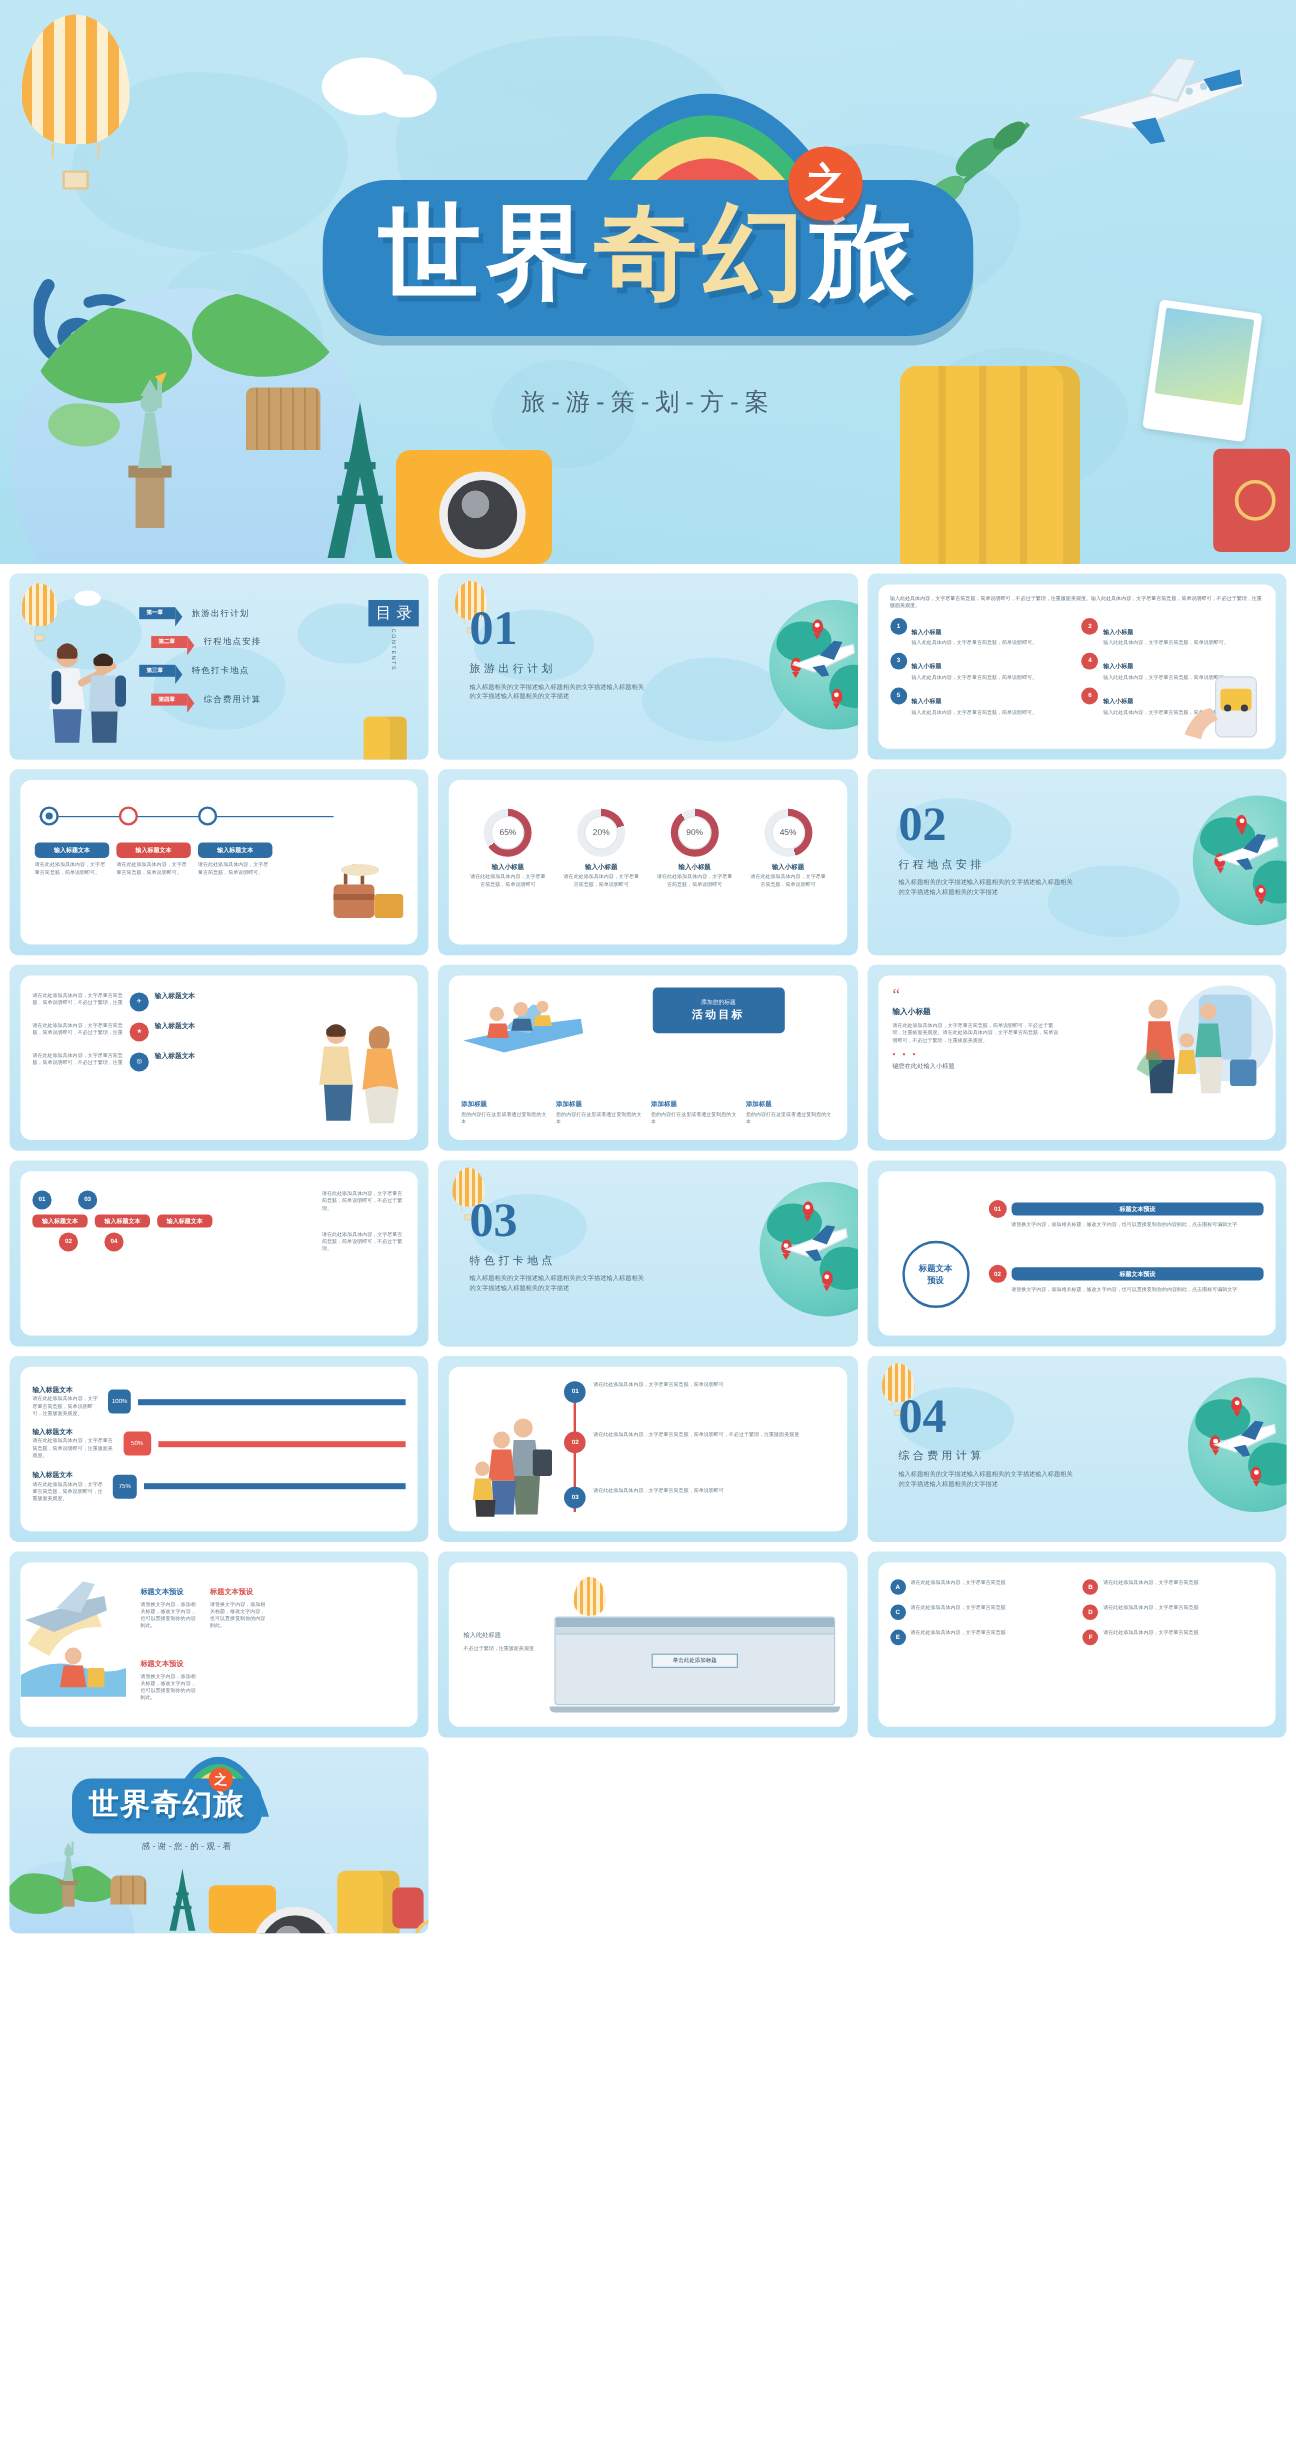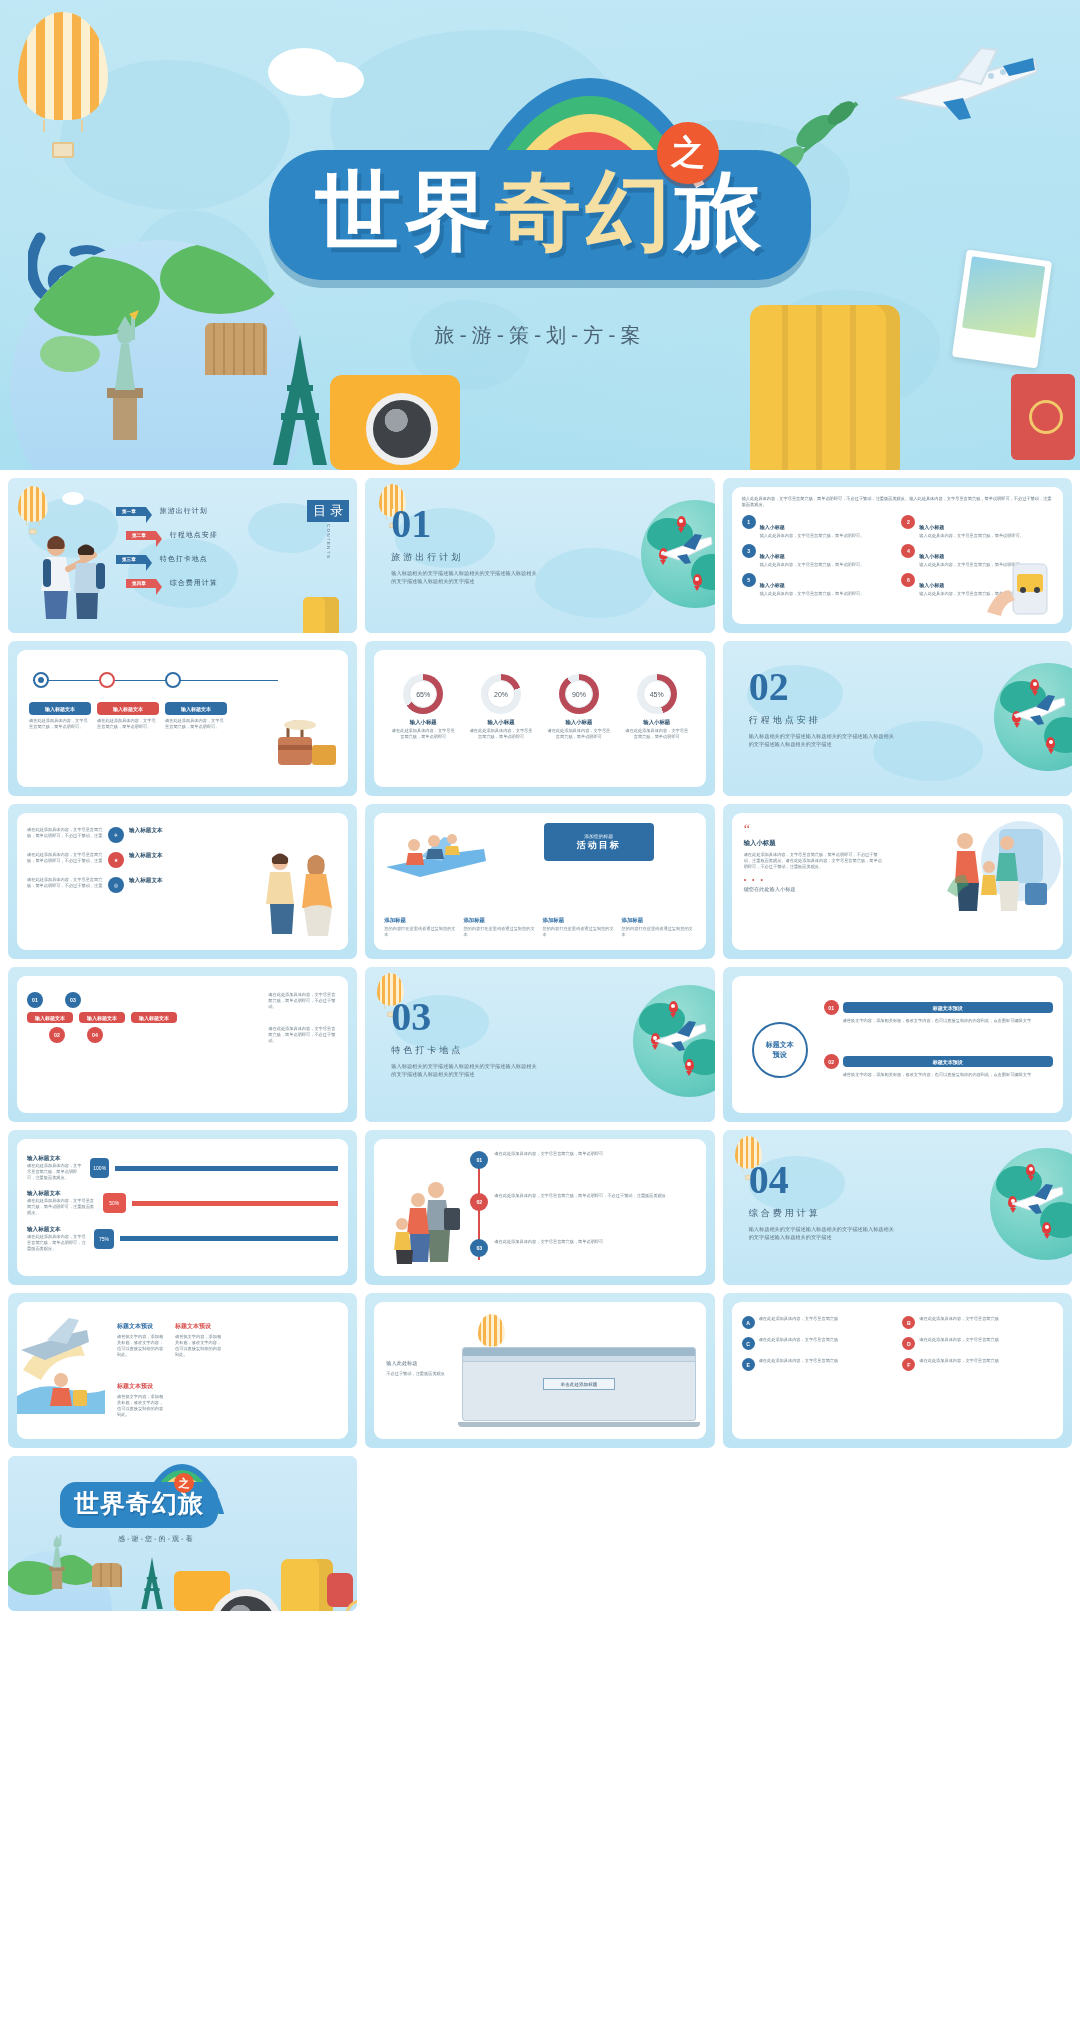--- a/index.html
+++ b/index.html
@@ -637,21 +637,21 @@
         <svg width="54" height="34" viewBox="0 0 54 34" style="position:absolute;right:8px;top:52px;">
           <path d="M2 22 L40 8 L52 5 L53 12 L20 28 Z" fill="#fff" stroke="#dbe6ee"></path>
           <path d="M24 14 L36 2 L43 3 L36 18 Z" fill="#2f6ea5"></path>
           <path d="M18 24 L26 32 L32 31 L28 22 Z" fill="#2f6ea5"></path>
         </svg>
       </div>
     </div>
 
     <div class="slide">
       <div class="inner" style="padding:14px 10px;">
-        <div style="position:absolute;left:20px;top:46px;width:56px;height:56px;border-radius:50%;border:2px solid #2f6ea5;display:flex;flex-direction:column;align-items:center;justify-content:center;text-align:center;line-height:1.5;">
+        <div style="position:absolute;left:20px;top:58px;width:56px;height:56px;border-radius:50%;border:2px solid #2f6ea5;display:flex;flex-direction:column;align-items:center;justify-content:center;text-align:center;line-height:1.5;">
           <span class="zh" style="font-size:7px;color:#2f6ea5;font-weight:bold;">标题文本</span>
           <span class="zh" style="font-size:7px;color:#2f6ea5;font-weight:bold;">预设</span>
         </div>
         <div style="position:absolute;left:92px;right:10px;top:24px;">
           <div style="display:flex;align-items:center;gap:4px;">
             <span class="badge-circ" style="background:#d94f4c;width:15px;height:15px;">01</span>
             <span class="pill zh" style="background:#2f6ea5;flex:1;height:11px;">标题文本预设</span>
           </div>
           <div class="t-xxs zh" style="margin-top:3px;padding-left:19px;">请替换文字内容，添加相关标题，修改文字内容，也可以直接复制你的内容到此，点击图标可编辑文字</div>
         </div>

